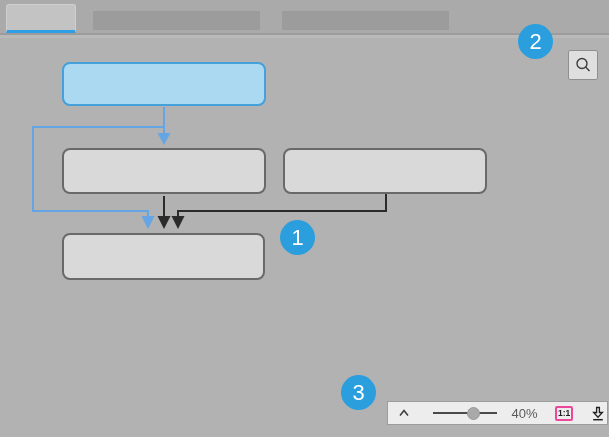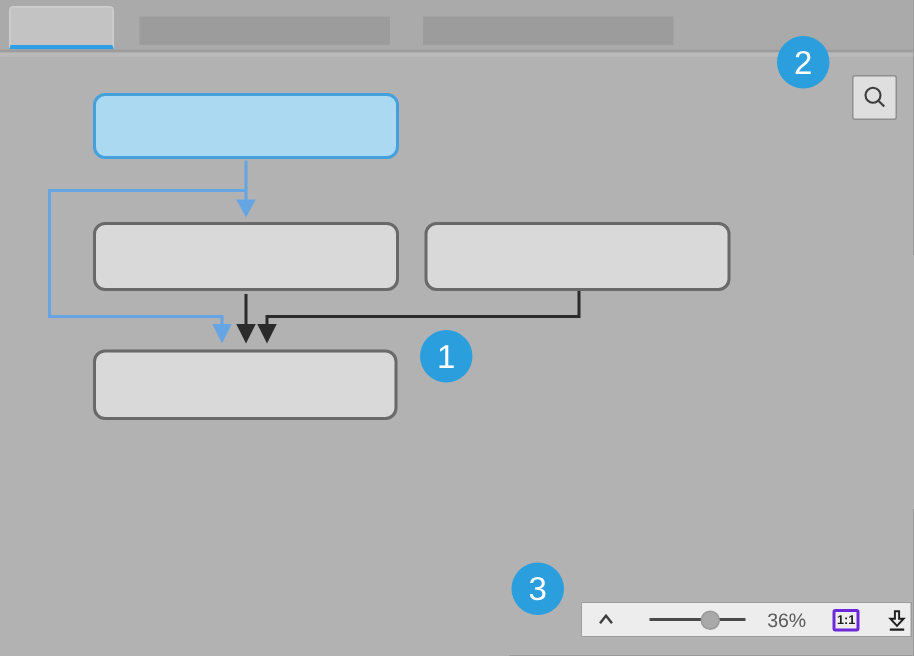--- a/index.html
+++ b/index.html
@@ -40,21 +40,21 @@
   #zoom-toolbar{position:absolute;left:387px;top:401px;width:221px;height:24px;background:#EDEDED;
     border:1px solid #9C9C9C;display:flex;align-items:center;}
   .tb-btn{background:none;border:none;padding:0;margin:0;display:flex;align-items:center;
     justify-content:center;cursor:pointer;}
   #collapse-btn{margin-left:7px;width:18px;height:18px;}
   #zoom-slider{position:relative;margin-left:20px;width:64px;height:18px;}
   #zoom-slider .track{position:absolute;left:0;top:8px;width:64px;height:2px;background:#4A4A4A;}
   #zoom-slider .thumb{position:absolute;left:34px;top:2.5px;width:13px;height:13px;border-radius:50%;
     background:#A9A9A9;border:1px solid #9A9A9A;}
   #zoom-label{margin-left:15px;width:32px;font-size:13px;color:#5A5A5A;text-align:left;}
-  #actual-size-btn{margin-left:12px;width:18px;height:15px;border:2px solid #6d28d9;border-radius:2px;
+  #actual-size-btn{margin-left:12px;width:18px;height:15px;border:2px solid #ec4899;border-radius:2px;
     background:#EDEDED;font-size:8.5px;font-weight:bold;color:#1F1F1F;line-height:1;}
   #download-btn{margin-left:16px;width:18px;height:18px;}
 </style>
 </head>
 <body>
 
 <div id="screen">
 
   <div id="tabbar">
     <div class="tab-active"></div>
@@ -108,21 +108,21 @@
       <span style="display:flex;">
         <svg width="14" height="12" viewBox="0 0 14 12">
           <polyline points="3,8.5 7,3.5 11,8.5" fill="none" stroke="#3F3F3F" stroke-width="1.6"></polyline>
         </svg>
       </span>
     </button>
     <div id="zoom-slider">
       <div class="track"></div>
       <div class="thumb"></div>
     </div>
-    <div id="zoom-label">36%</div>
+    <div id="zoom-label">40%</div>
     <button id="actual-size-btn" class="tb-btn">
       <span>1:1</span>
     </button>
     <button id="download-btn" class="tb-btn">
       <span style="display:flex;">
         <svg width="16" height="17" viewBox="0 0 16 17">
           <path d="M6.6 2.5 L9.4 2.5 L9.4 7.5 L12.4 7.5 L8 12.2 L3.6 7.5 L6.6 7.5 Z" fill="none" stroke="#1F1F1F" stroke-width="1.3" stroke-linejoin="miter"></path>
           <line x1="3.2" y1="14.7" x2="12.8" y2="14.7" stroke="#1F1F1F" stroke-width="1.5"></line>
         </svg>
       </span>

